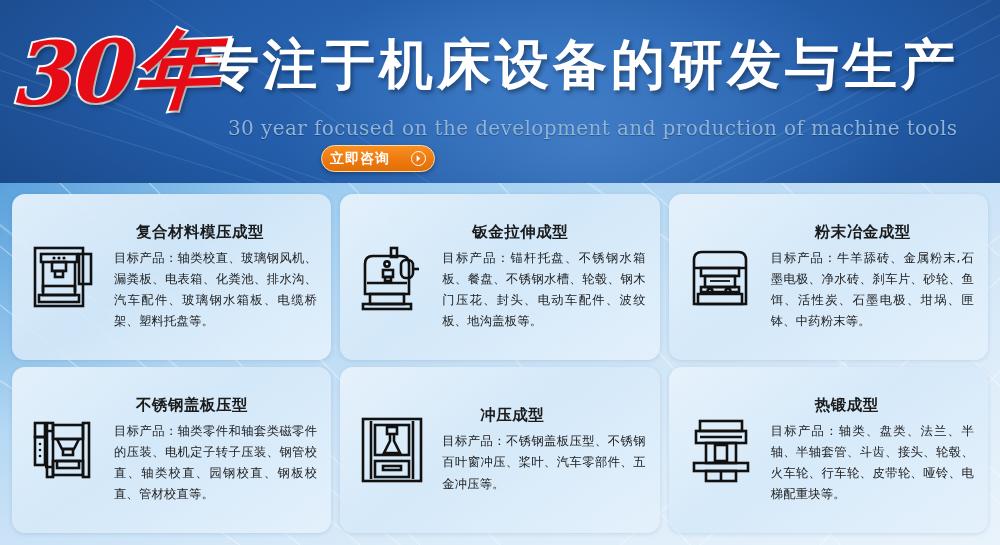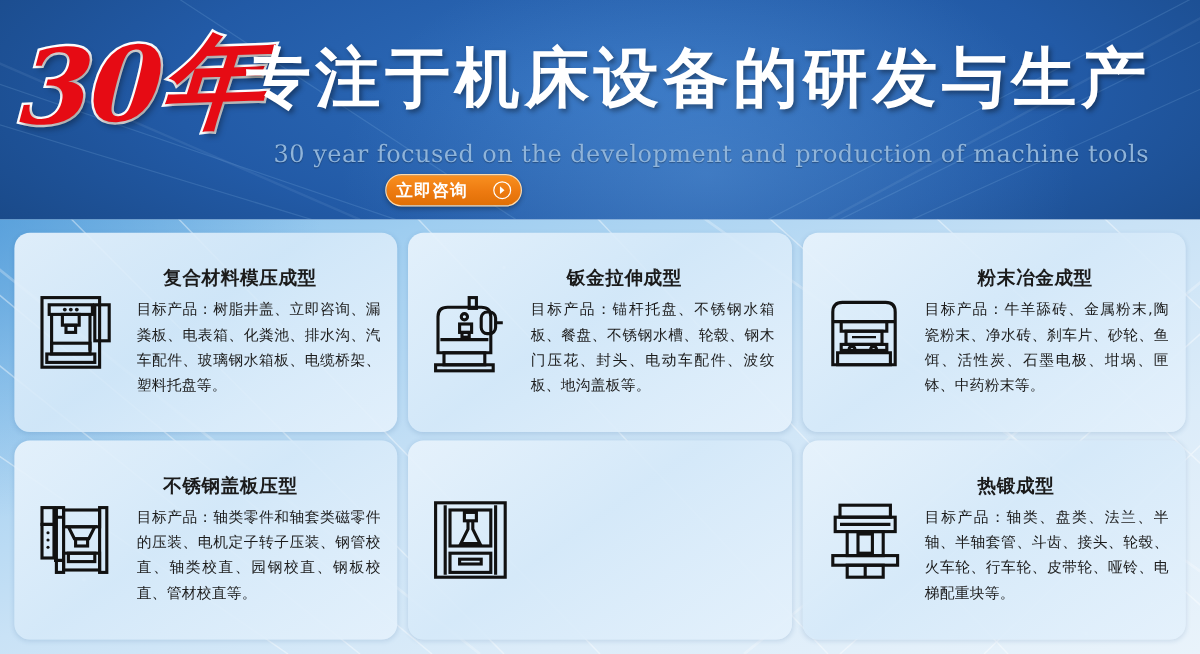--- a/index.html
+++ b/index.html
@@ -256,21 +256,21 @@
             </g>
             <g fill="#111">
               <circle cx="27" cy="20" r="1.6"></circle>
                 <circle cx="32" cy="20" r="1.6"></circle>
                 <circle cx="37" cy="20" r="1.6"></circle>
             </g>
           </svg>
         </div>
         <div class="card-body">
           <div class="card-title indent-1">复合材料模压成型</div>
-          <div class="card-desc">目标产品：树脂井盖、立即咨询、漏粪板、电表箱、化粪池、排水沟、汽车配件、玻璃钢水箱板、电缆桥架、塑料托盘等。</div>
+          <div class="card-desc">目标产品：轴类校直、玻璃钢风机、漏粪板、电表箱、化粪池、排水沟、汽车配件、玻璃钢水箱板、电缆桥架、塑料托盘等。</div>
         </div>
       </div>
 
       <div class="card">
         <div class="card-icon">
           <svg viewBox="0 0 78 78">
             <g fill="none" stroke="#111" stroke-width="2.6">
               <path d="M10 26 q0-8 8-8 h28 q8 0 8 8 v30 h-44 z"></path>
               <rect x="46" y="22" width="12" height="18" rx="5"></rect>
               <line x1="58" y1="31" x2="64" y2="31"></line>
@@ -304,21 +304,21 @@
               <circle cx="26" cy="53" r="2.4"></circle>
               <circle cx="44" cy="53" r="2.4"></circle>
             </g>
             <g stroke="#111" stroke-width="1.8">
               <line x1="26" y1="43" x2="46" y2="43"></line>
             </g>
           </svg>
         </div>
         <div class="card-body">
           <div class="card-title indent-3">粉末冶金成型</div>
-          <div class="card-desc">目标产品：牛羊舔砖、金属粉末,陶瓷粉末、净水砖、刹车片、砂轮、鱼饵、活性炭、石墨电极、坩埚、匣钵、中药粉末等。</div>
+          <div class="card-desc">目标产品：牛羊舔砖、金属粉末,石墨电极、净水砖、刹车片、砂轮、鱼饵、活性炭、石墨电极、坩埚、匣钵、中药粉末等。</div>
         </div>
       </div>
 
       <div class="card">
         <div class="card-icon">
           <svg viewBox="0 0 78 78">
             <g fill="none" stroke="#111" stroke-width="2.6">
               <rect x="8" y="12" width="10" height="14"></rect>
               <rect x="8" y="26" width="10" height="28"></rect>
               <rect x="20" y="12" width="6" height="54"></rect>
@@ -352,20 +352,24 @@
               <line x1="16" y1="10" x2="16" y2="68"></line>
               <line x1="58" y1="10" x2="58" y2="68"></line>
               <rect x="20" y="14" width="34" height="30"></rect>
               <rect x="32" y="16" width="10" height="7"></rect>
               <path d="M35 23 v7 l-6 12 h16 l-6 -12 v-7"></path>
               <rect x="20" y="50" width="34" height="16"></rect>
               <rect x="28" y="55" width="18" height="4"></rect>
             </g>
           </svg>
         </div>
+        <div class="card-body">
+          <div class="card-title indent-5">冲压成型</div>
+          <div class="card-desc">目标产品：不锈钢盖板压型、不锈钢百叶窗冲压、桨叶、汽车零部件、五金冲压等。</div>
+        </div>
       </div>
 
       <div class="card">
         <div class="card-icon">
           <svg viewBox="0 0 78 78">
             <g fill="none" stroke="#111" stroke-width="2.6">
               <rect x="16" y="10" width="42" height="10"></rect>
               <rect x="12" y="20" width="50" height="12"></rect>
               <line x1="16" y1="26" x2="58" y2="26"></line>
               <rect x="22" y="32" width="30" height="20"></rect>

